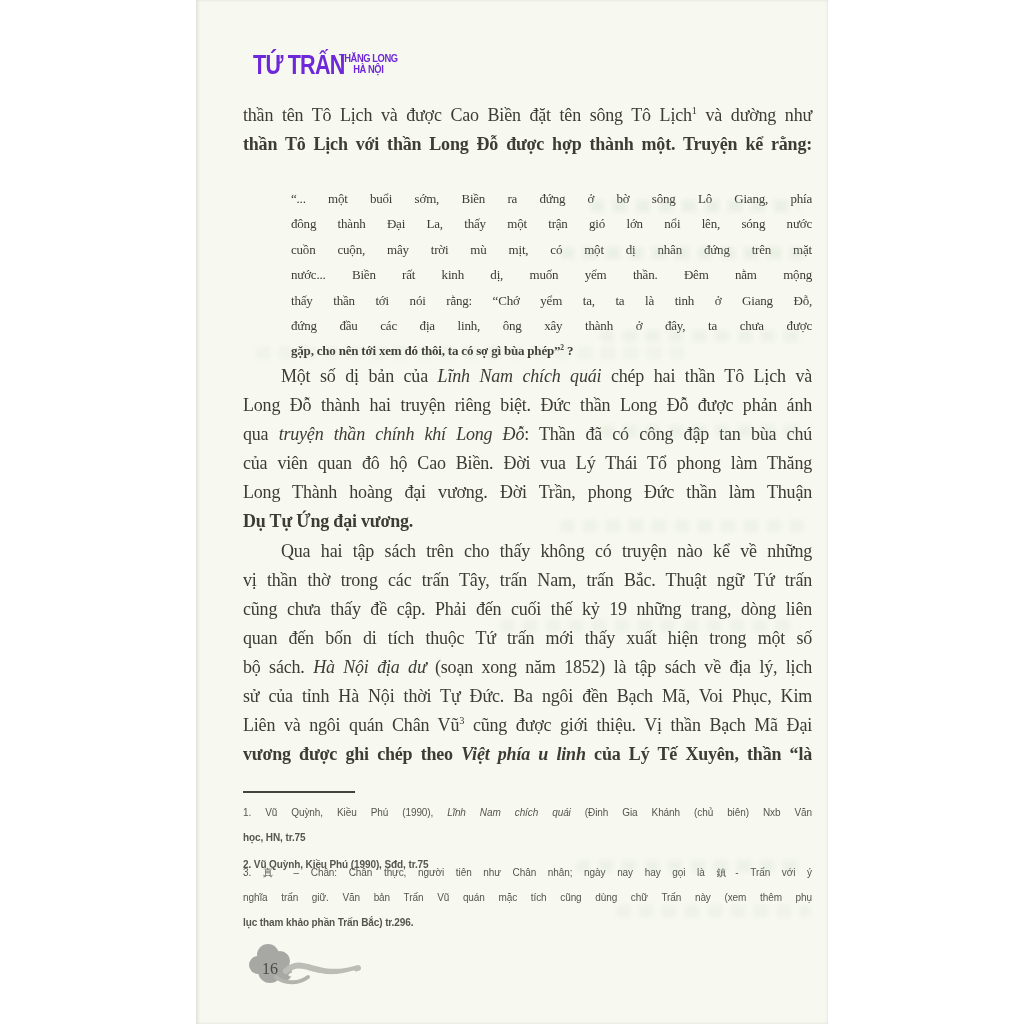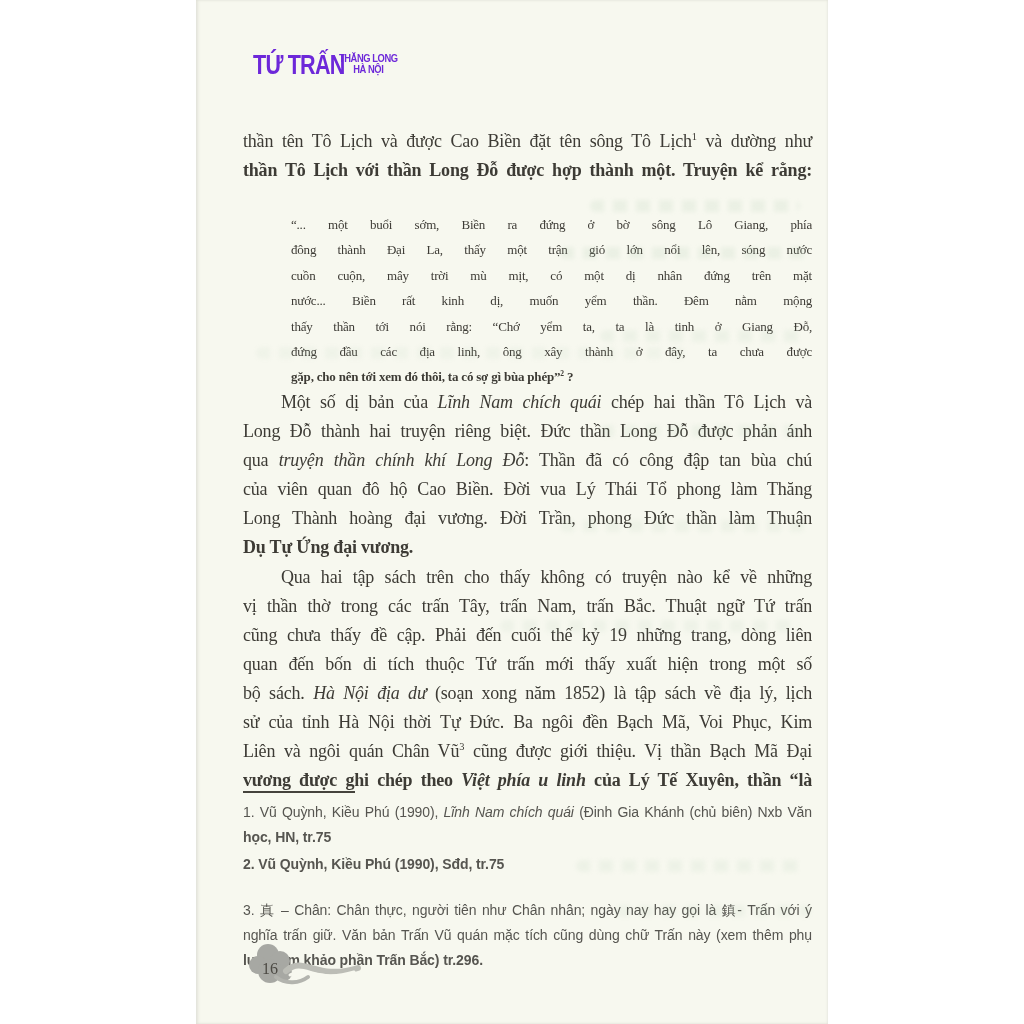--- a/index.html
+++ b/index.html
@@ -10,38 +10,38 @@
         background:#f7f8ef;box-shadow:inset 2px 0 3px rgba(190,190,180,.35), inset -1px 0 2px rgba(200,200,190,.25);}
   
   .logo{position:absolute;left:57px;top:52px;display:flex;align-items:flex-start;color:#6d28d9;}
   .logo-main{font-family:"Liberation Sans", sans-serif;font-weight:bold;font-size:27px;
              letter-spacing:-1px;transform:scaleX(.8);transform-origin:left top;line-height:1;}
   .logo-sub{display:flex;flex-direction:column;align-items:center;margin-left:-28px;margin-top:1px;
             font-family:"Liberation Sans", sans-serif;font-weight:bold;font-size:11px;line-height:11px;
             letter-spacing:-0.5px;transform:scaleX(.85);transform-origin:left top;}
   
   .para{position:absolute;left:47px;width:569px;color:#3d3b35;font-size:18px;line-height:29px;
-        letter-spacing:-0.2px;margin-top:26px;}
+        letter-spacing:-0.2px;}
   .line{text-align:justify;text-align-last:justify;white-space:normal;}
   .line.last{text-align-last:left;font-weight:bold;}
   .p1{top:101px;}
   .p1 .line.last{text-align-last:justify;}
   .quote{top:186px;left:95px;width:521px;font-size:13px;line-height:25.4px;}
   .p2{top:362px;}
   .p3{top:537px;}
   .p3 .line.last{text-align-last:justify;}
   .indent .line:first-child{text-indent:38px;}
   sup{font-size:.58em;line-height:0;}
   
   .fn-rule{position:absolute;left:47px;top:791px;width:112px;border-top:2px solid #45433c;}
-  .fn{position:absolute;left:47px;width:569px;color:#565550;font-size:14px;line-height:25px;
+  .fn{position:absolute;left:47px;width:569px;color:#565550;font-size:10px;line-height:25px;
       font-family:"Liberation Sans", sans-serif;letter-spacing:-0.1px;}
   .f1{top:800px;}
   .f2{top:852px;}
-  .f3{top:898px;}
+  .f3{top:860px;}
   
   .cloud{position:absolute;left:50px;top:941px;}
   .folio-num{font-family:"Liberation Serif", serif;font-size:16px;fill:#4c4a44;}
   
   .bleed{position:absolute;height:12px;border-radius:6px;opacity:.15;filter:blur(2px);
          background:repeating-linear-gradient(90deg,#a9c6aa 0 14px,rgba(0,0,0,0) 14px 23px);}
 </style>
 </head>
 <body>
 

